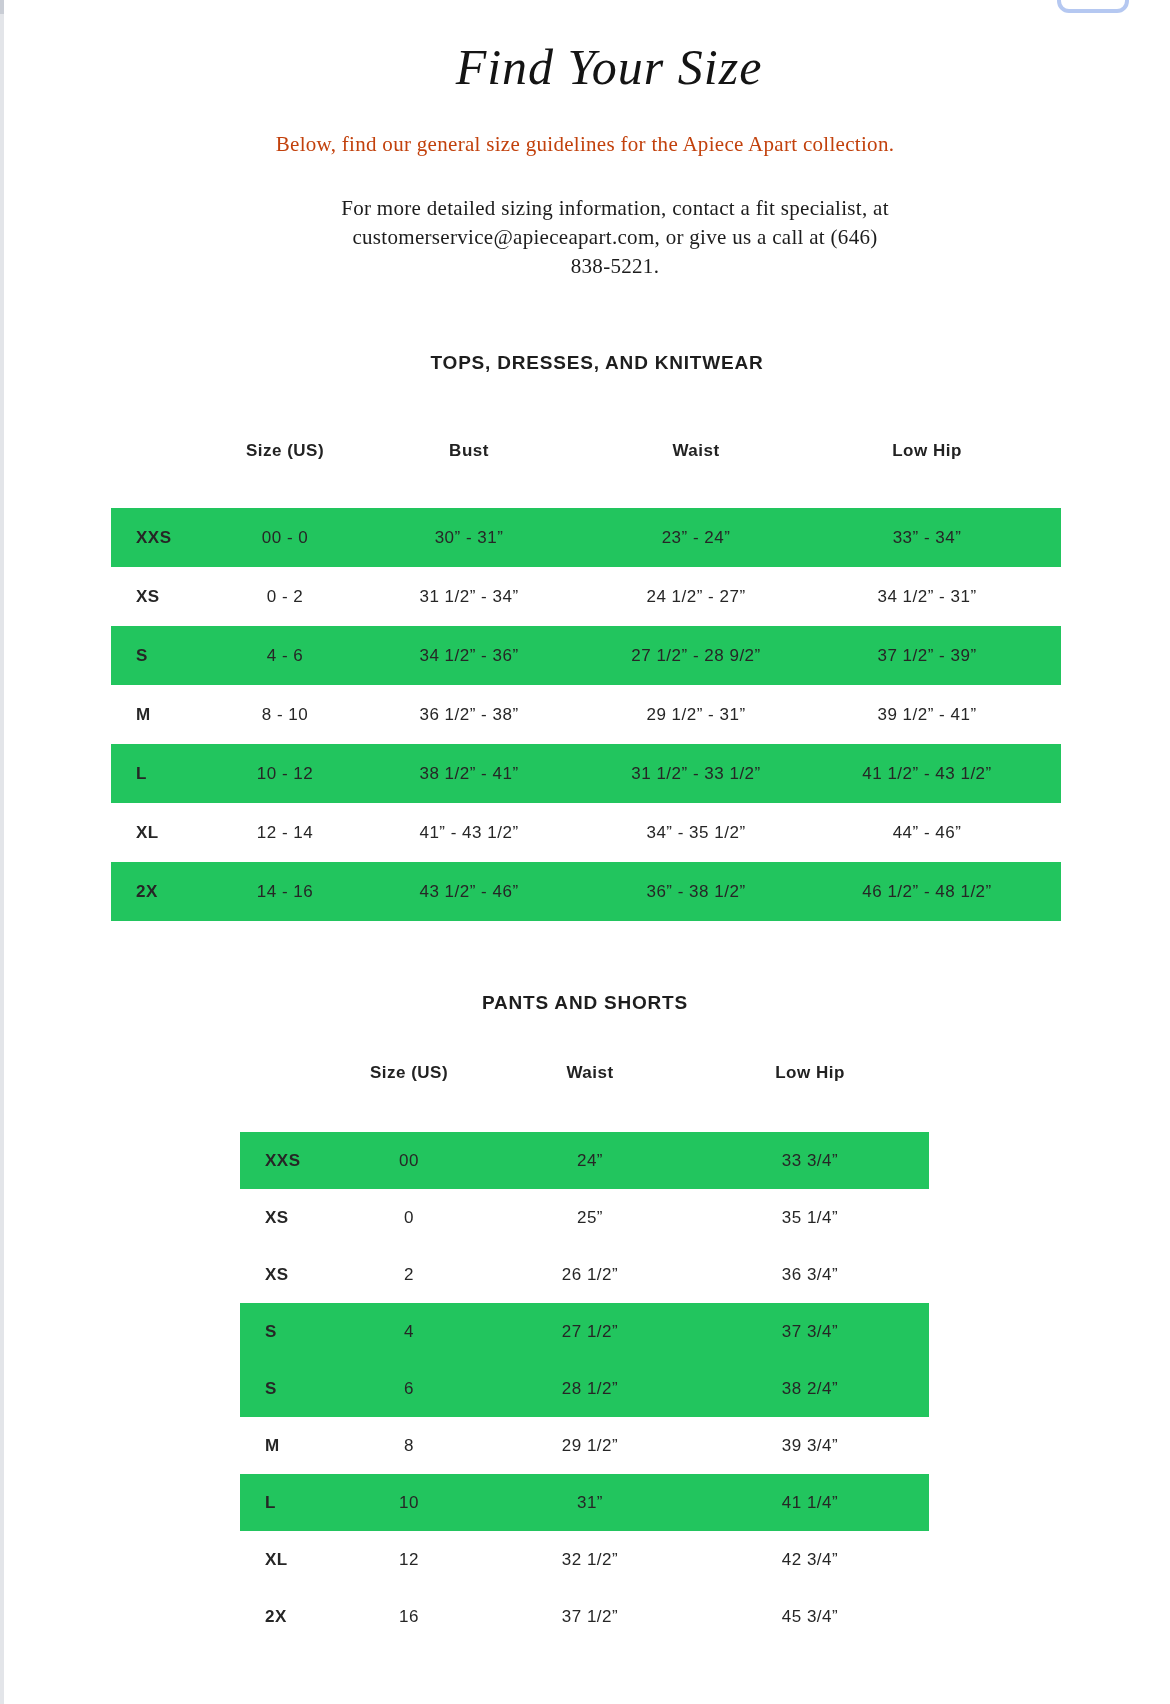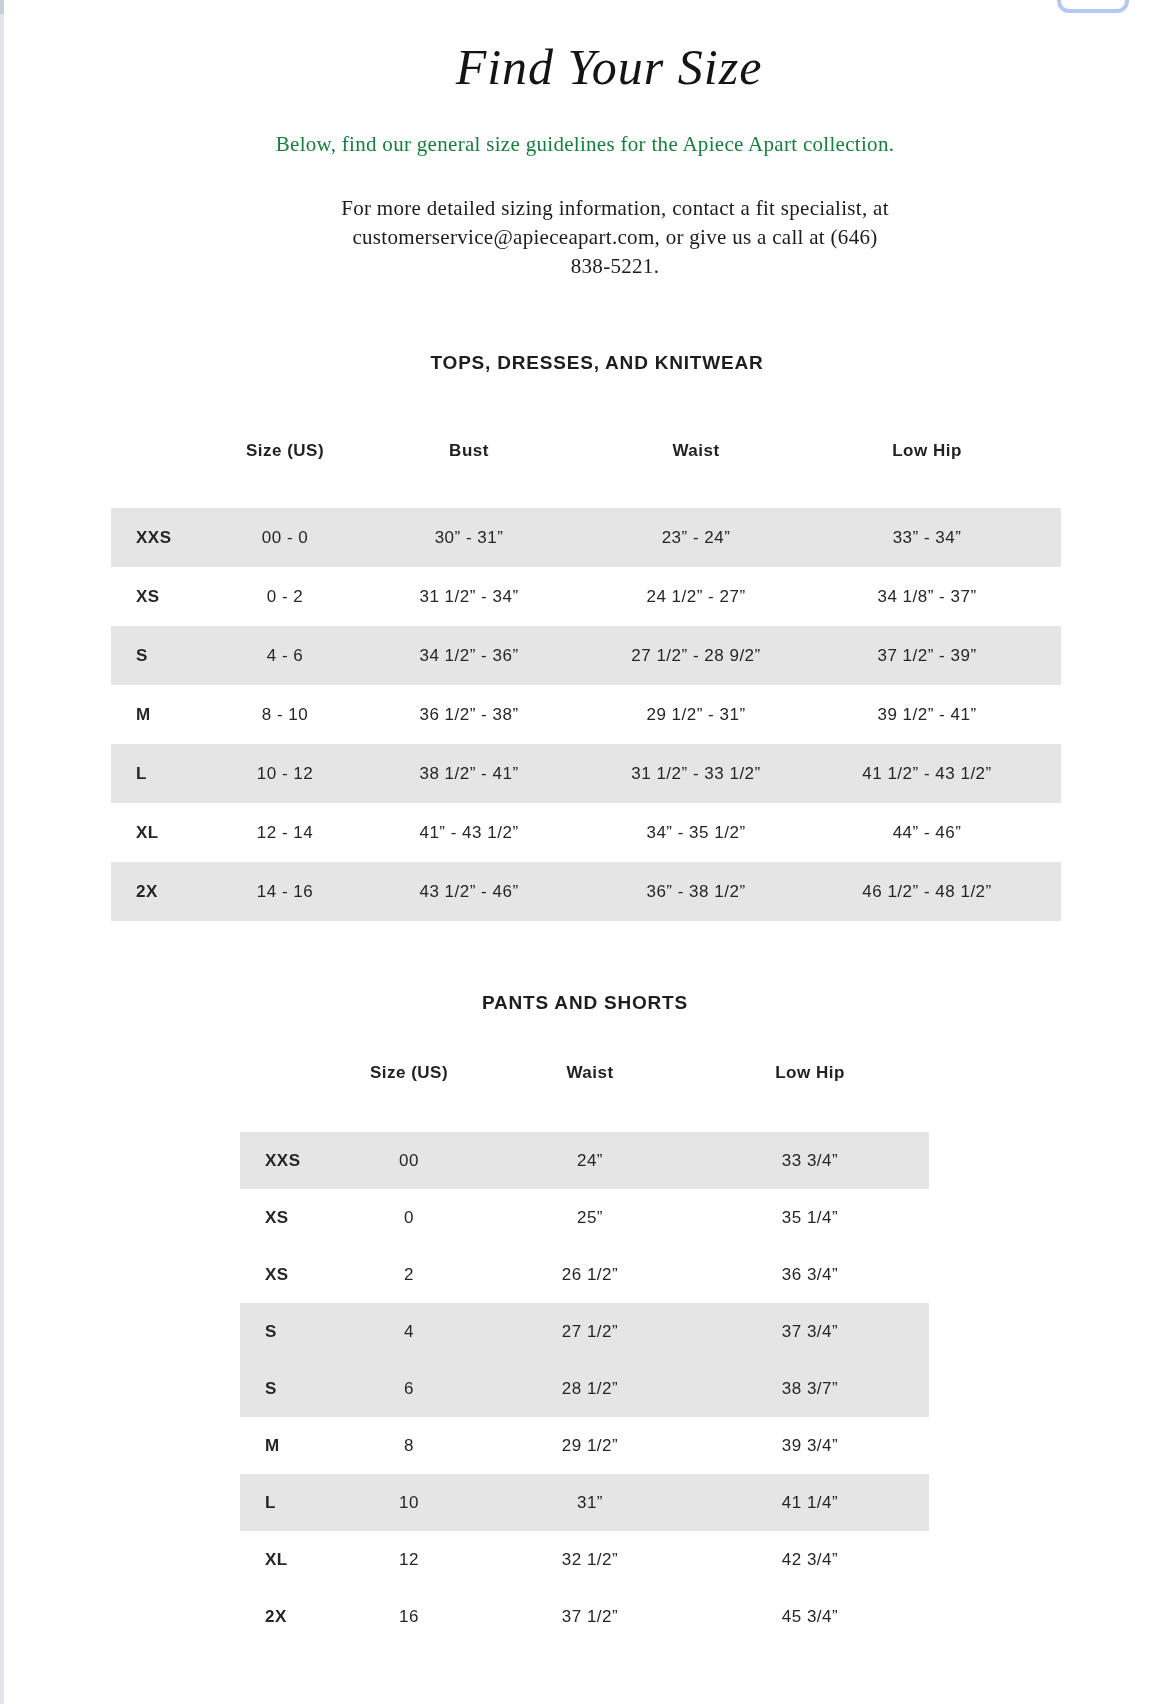--- a/index.html
+++ b/index.html
@@ -24,21 +24,21 @@
   .page-title {
     position:absolute; top:38px; left:0; width:100%;
     text-align:center;
     font-family:"Liberation Serif", serif; font-style:italic;
     font-size:50px; line-height:58px; letter-spacing:1px; color:#141414;margin-left:24px;
   }
   .intro {
     position:absolute; top:131px; left:0; width:100%;
     text-align:center;
     font-family:"Liberation Serif", serif;
-    font-size:21px; line-height:26px; letter-spacing:0.3px; color:#15803d;
+    font-size:21px; line-height:26px; letter-spacing:0.3px; color:#c2410c;
   }
   .contact {
     position:absolute; top:194px; left:0; width:100%;
     text-align:center;
     font-family:"Liberation Serif", serif;
     font-size:21px; line-height:29px; letter-spacing:0.3px; color:#1c1c1c;padding-left:30px;
   }
   .contact .b { font-weight:normal; }
 
   .section-title {
@@ -47,21 +47,21 @@
     font-size:19px; font-weight:bold; letter-spacing:0.8px; color:#1e1e1e;
   }
   #tops-section-title  { top:352px;margin-left:12px; }
   #pants-section-title { top:992px; }
 
   
   .thead, .trow { display:grid; align-items:center; font-size:17px; letter-spacing:0.5px; }
   .thead { font-weight:bold; color:#222; }
   .cell.val { text-align:center; }
   .cell.lbl { padding-left:25px; font-weight:bold; }
-  .trow.shaded { background:#e5e5e5; }
+  .trow.shaded { background:#22c55e; }
 
   #tops-header {
     position:absolute; left:111px; top:441px; width:950px;
     grid-template-columns:100px 148px 220px 234px 228px 1fr;
   }
   #tops-rows { position:absolute; left:111px; top:508px; width:950px; }
   #tops-rows .trow { height:59px; grid-template-columns:100px 148px 220px 234px 228px 1fr; }
 
   #pants-header {
     position:absolute; left:240px; top:1063px; width:689px;
@@ -101,21 +101,21 @@
       <div class="cell val">30” - 31”</div>
       <div class="cell val">23” - 24”</div>
       <div class="cell val">33” - 34”</div>
       <div class="cell"></div>
     </div>
     <div class="trow">
       <div class="cell lbl">XS</div>
       <div class="cell val">0 - 2</div>
       <div class="cell val">31 1/2” - 34”</div>
       <div class="cell val">24 1/2” - 27”</div>
-      <div class="cell val">34 1/8” - 37”</div>
+      <div class="cell val">34 1/2” - 31”</div>
       <div class="cell"></div>
     </div>
     <div class="trow shaded">
       <div class="cell lbl">S</div>
       <div class="cell val">4 - 6</div>
       <div class="cell val">34 1/2” - 36”</div>
       <div class="cell val">27 1/2” - 28 9/2”</div>
       <div class="cell val">37 1/2” - 39”</div>
       <div class="cell"></div>
     </div>
@@ -187,21 +187,21 @@
       <div class="cell lbl">S</div>
       <div class="cell val">4</div>
       <div class="cell val">27 1/2”</div>
       <div class="cell val">37 3/4”</div>
       <div class="cell"></div>
     </div>
     <div class="trow shaded">
       <div class="cell lbl">S</div>
       <div class="cell val">6</div>
       <div class="cell val">28 1/2”</div>
-      <div class="cell val">38 3/7”</div>
+      <div class="cell val">38 2/4”</div>
       <div class="cell"></div>
     </div>
     <div class="trow">
       <div class="cell lbl">M</div>
       <div class="cell val">8</div>
       <div class="cell val">29 1/2”</div>
       <div class="cell val">39 3/4”</div>
       <div class="cell"></div>
     </div>
     <div class="trow shaded">

